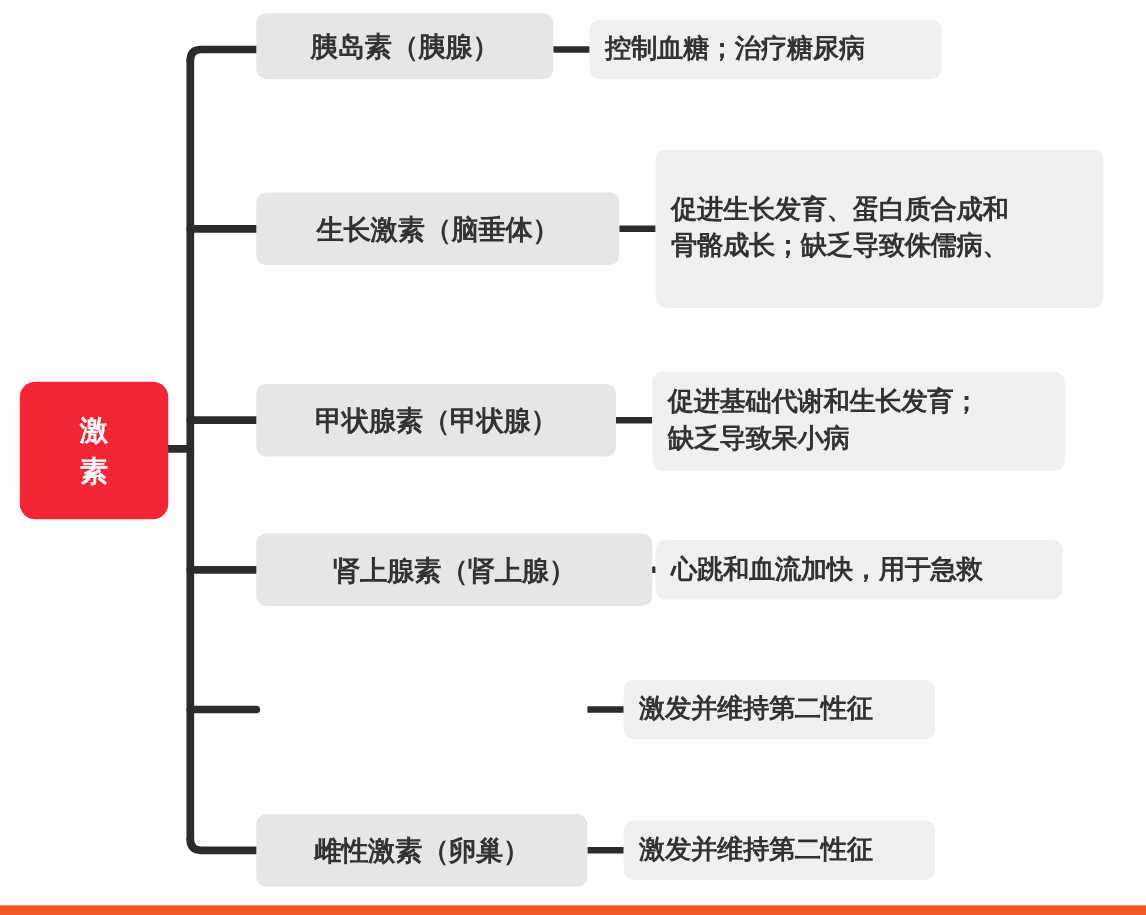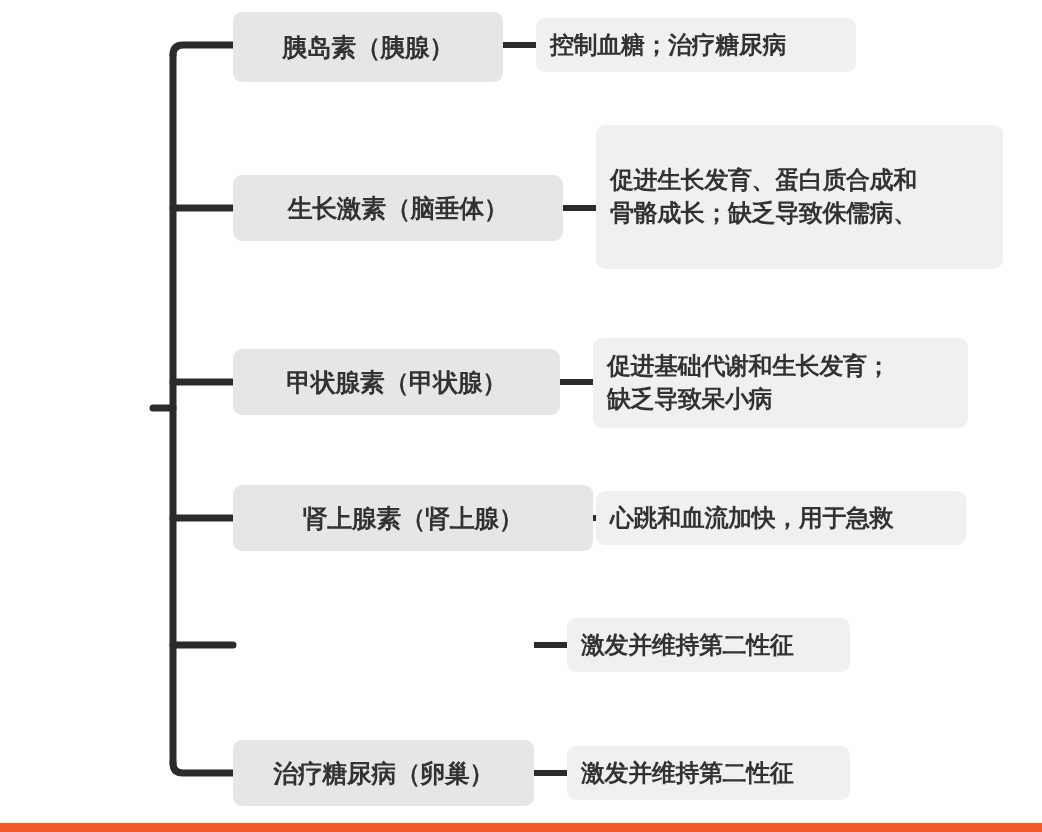--- a/index.html
+++ b/index.html
@@ -111,34 +111,37 @@
 
       <path d="M503 45 H536"></path>
       <path d="M563 208 H596"></path>
       <path d="M560 382 H593"></path>
       <path d="M563 518 H596"></path>
       <path d="M534 645 H567"></path>
       <path d="M534 773 H567"></path>
     </g>
   </svg>
 
+  <div class="root-node" style="background: rgb(244, 37, 52);">
+    <span class="root-label" style="color: rgb(255, 255, 255);">激素</span>
+  </div>
 
-  <div class="node-box" style="left: 233px; top: 12px; width: 270px; height: 70px; background: rgb(230, 230, 230);">
+  <div class="node-box" style="left: 233px; top: 12px; width: 270px; height: 60px; background: rgb(230, 230, 230);">
     <span class="node-label" style="color: rgb(50, 50, 50);">胰岛素（胰腺）</span>
   </div>
   <div class="detail-box" style="left: 536px; top: 18px; width: 320px; height: 54px; background: rgb(240, 240, 240);">
     <div class="detail-label" style="color: rgb(50, 50, 50);">
       <div>控制血糖；治疗糖尿病</div>
     </div>
   </div>
 
   <div class="node-box" style="left: 233px; top: 175px; width: 330px; height: 66px; background: rgb(230, 230, 230);">
     <span class="node-label" style="color: rgb(50, 50, 50);">生长激素（脑垂体）</span>
   </div>
-  <div class="detail-box" style="left: 596px; top: 125px; width: 407px; height: 144px; background: rgb(240, 240, 240);">
+  <div class="detail-box" style="left: 596px; top: 136px; width: 407px; height: 144px; background: rgb(240, 240, 240);">
     <div class="detail-label" style="color: rgb(50, 50, 50);">
       <div>促进生长发育、蛋白质合成和</div>
       <div>骨骼成长；缺乏导致侏儒病、</div>
     </div>
   </div>
 
   <div class="node-box" style="left: 233px; top: 349px; width: 327px; height: 66px; background: rgb(230, 230, 230);">
     <span class="node-label" style="color: rgb(50, 50, 50); font-family: Liberation Serif, serif;">甲状腺素（甲状腺）</span>
   </div>
   <div class="detail-box" style="left: 593px; top: 338px; width: 375px; height: 90px; background: rgb(240, 240, 240);">
@@ -157,21 +160,21 @@
     </div>
   </div>
 
   <div class="detail-box" style="left: 567px; top: 618px; width: 283px; height: 54px; background: rgb(240, 240, 240);">
     <div class="detail-label" style="color: rgb(50, 50, 50);">
       <div>激发并维持第二性征</div>
     </div>
   </div>
 
   <div class="node-box" style="left: 233px; top: 740px; width: 301px; height: 66px; background: rgb(230, 230, 230);">
-    <span class="node-label" style="color: rgb(50, 50, 50);">治疗糖尿病（卵巢）</span>
+    <span class="node-label" style="color: rgb(50, 50, 50);">雌性激素（卵巢）</span>
   </div>
   <div class="detail-box" style="left: 567px; top: 746px; width: 283px; height: 54px; background: rgb(240, 240, 240);">
     <div class="detail-label" style="color: rgb(50, 50, 50);">
       <div>激发并维持第二性征</div>
     </div>
   </div>
 
   <div class="bottom-bar" style="background: rgb(241, 90, 41);"></div>
 
 </div>

